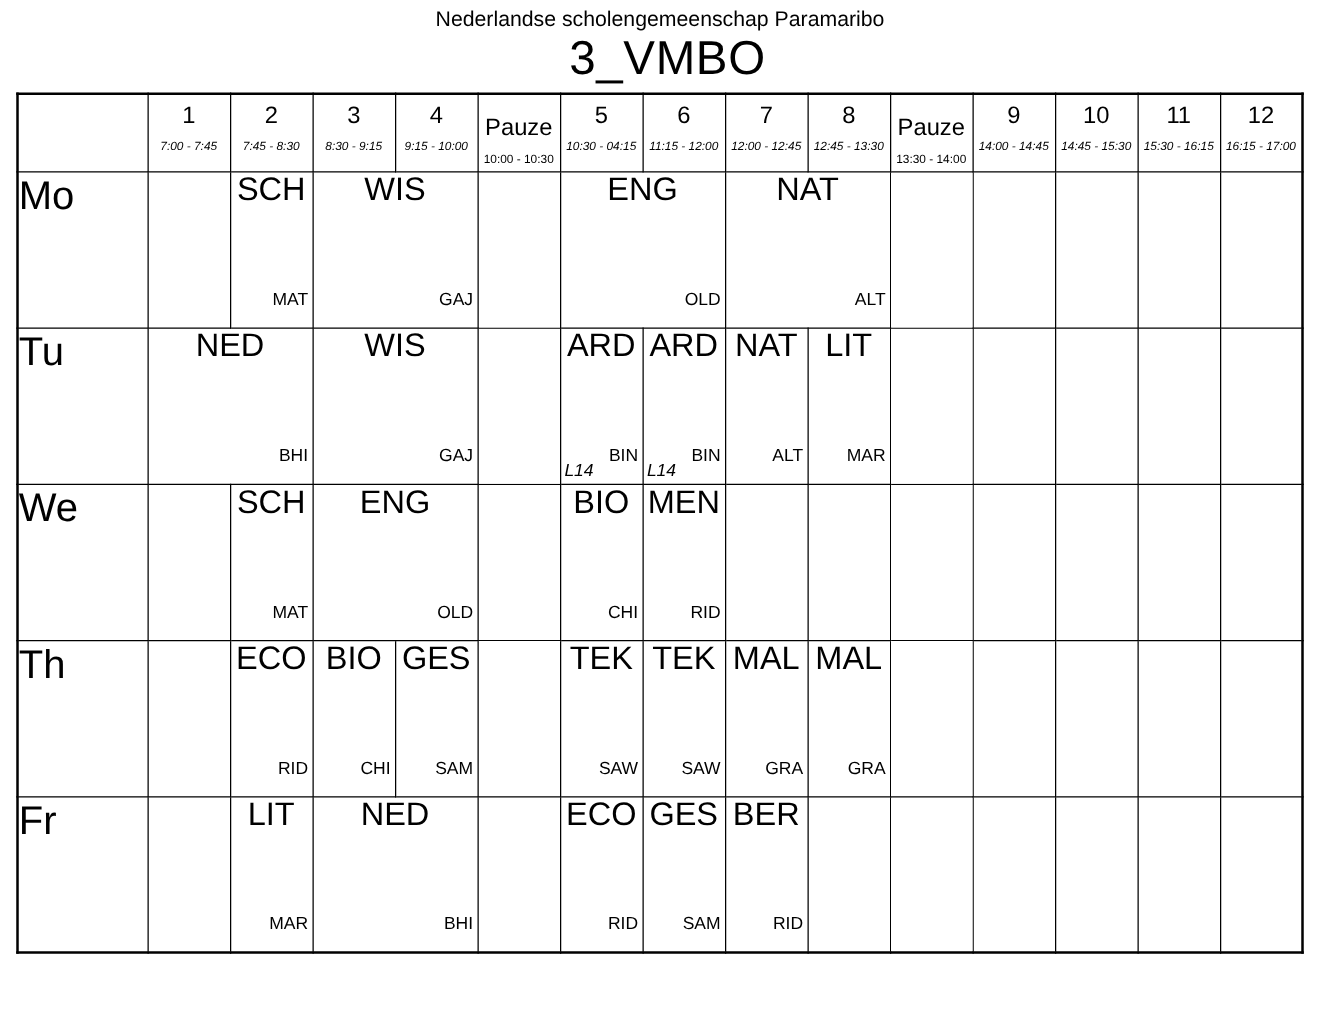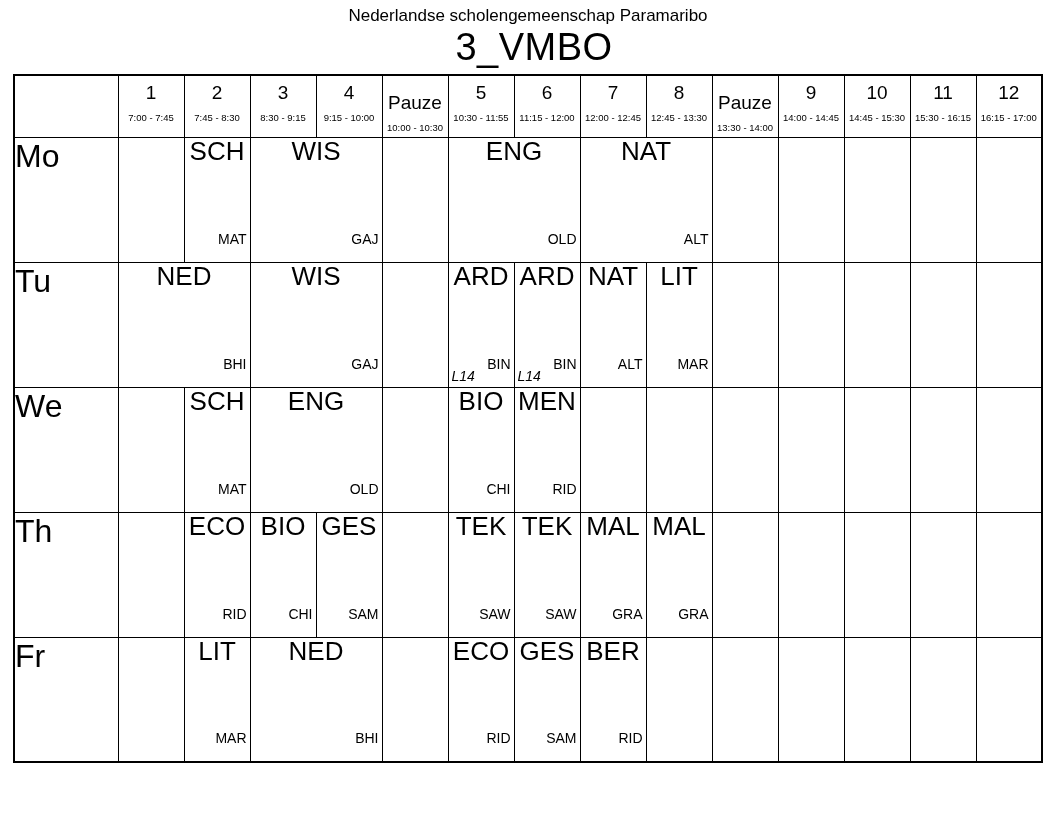--- a/index.html
+++ b/index.html
@@ -60,20 +60,21 @@
   }
   .hdr-num {
     font-size: 19px;
     line-height: 1.0;
     padding-top: 7px;
   }
   .hdr-time {
     font-size: 9.5px;
     padding-top: 10px;
     color: #000;
+    font-style: italic;
   }
   .hdr-pauze {
     font-size: 19px;
     line-height: 1.0;
     padding-top: 17px;
   }
   .hdr-pauze-time {
     font-size: 9.5px;
     padding-top: 10px;
   }
@@ -162,21 +163,21 @@
           <th class="hdr-period">
             <div class="hdr-num">4</div>
             <div class="hdr-time">9:15 - 10:00</div>
           </th>
           <th class="hdr-period">
             <div class="hdr-pauze">Pauze</div>
             <div class="hdr-pauze-time">10:00 - 10:30</div>
           </th>
           <th class="hdr-period">
             <div class="hdr-num">5</div>
-            <div class="hdr-time">10:30 - 11:55</div>
+            <div class="hdr-time">10:30 - 04:15</div>
           </th>
           <th class="hdr-period">
             <div class="hdr-num">6</div>
             <div class="hdr-time">11:15 - 12:00</div>
           </th>
           <th class="hdr-period">
             <div class="hdr-num">7</div>
             <div class="hdr-time">12:00 - 12:45</div>
           </th>
           <th class="hdr-period">

